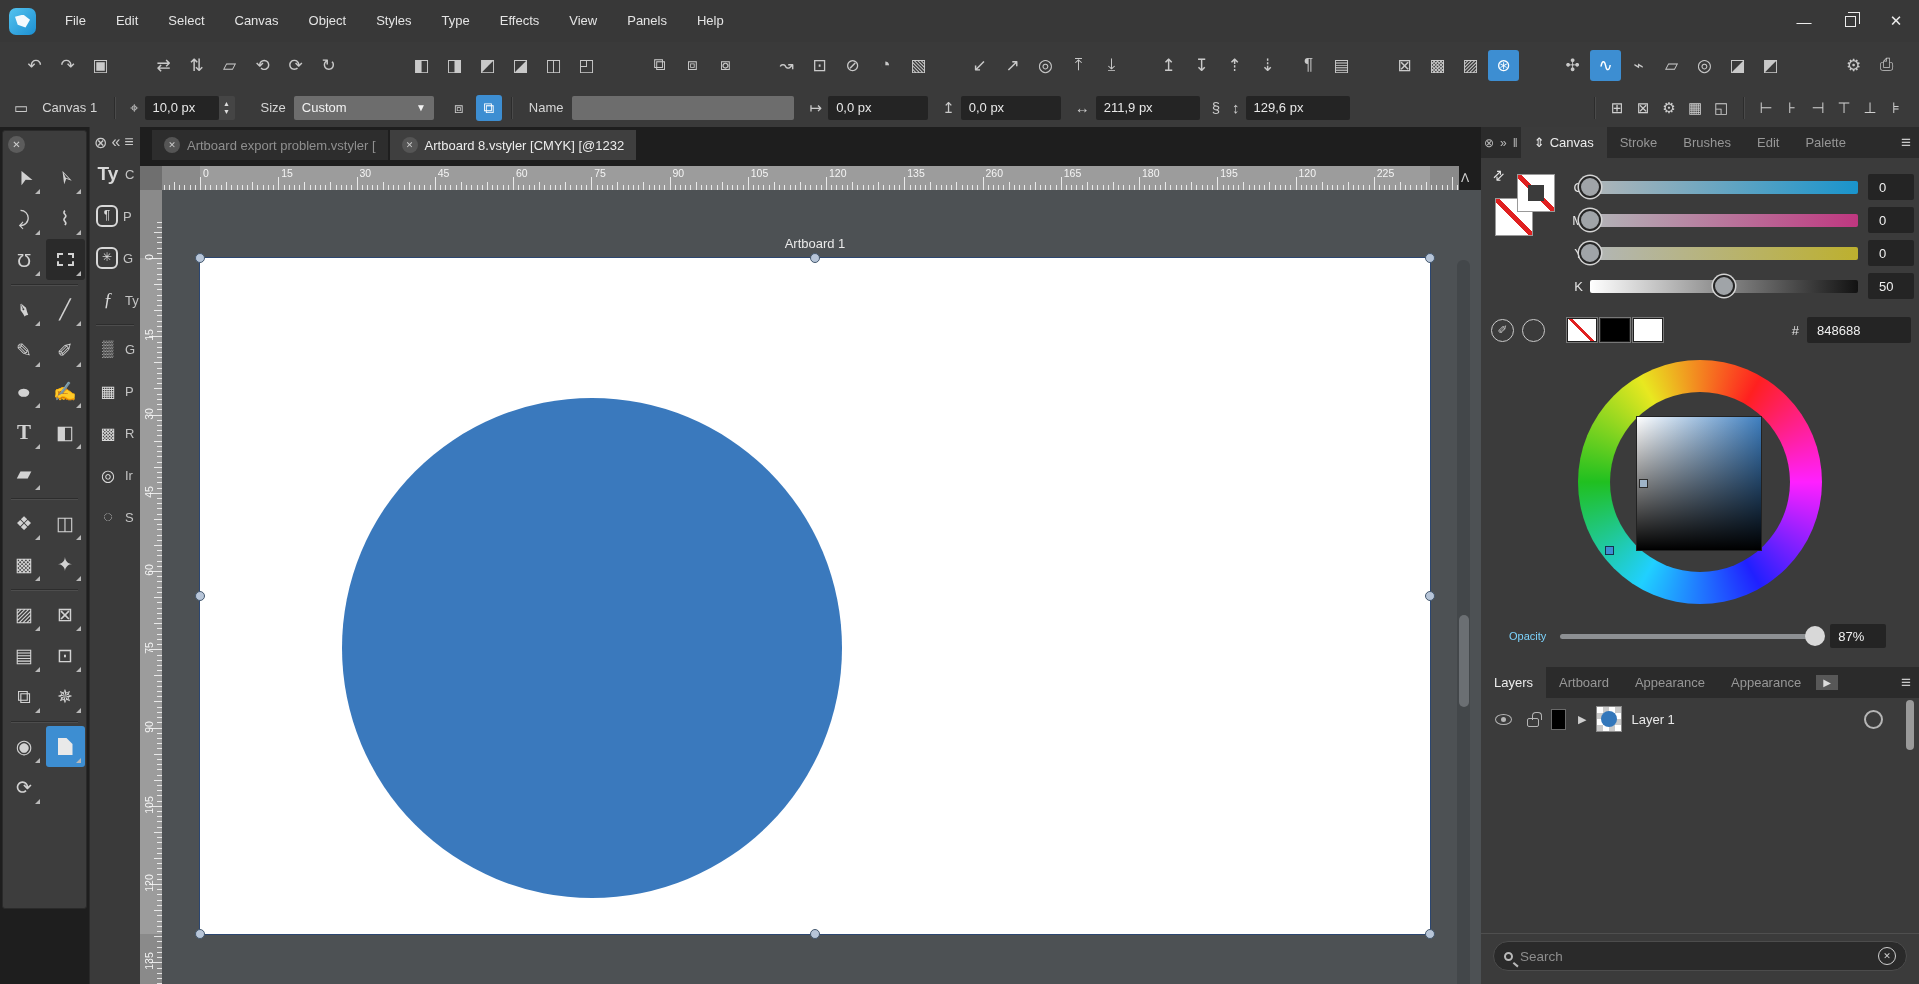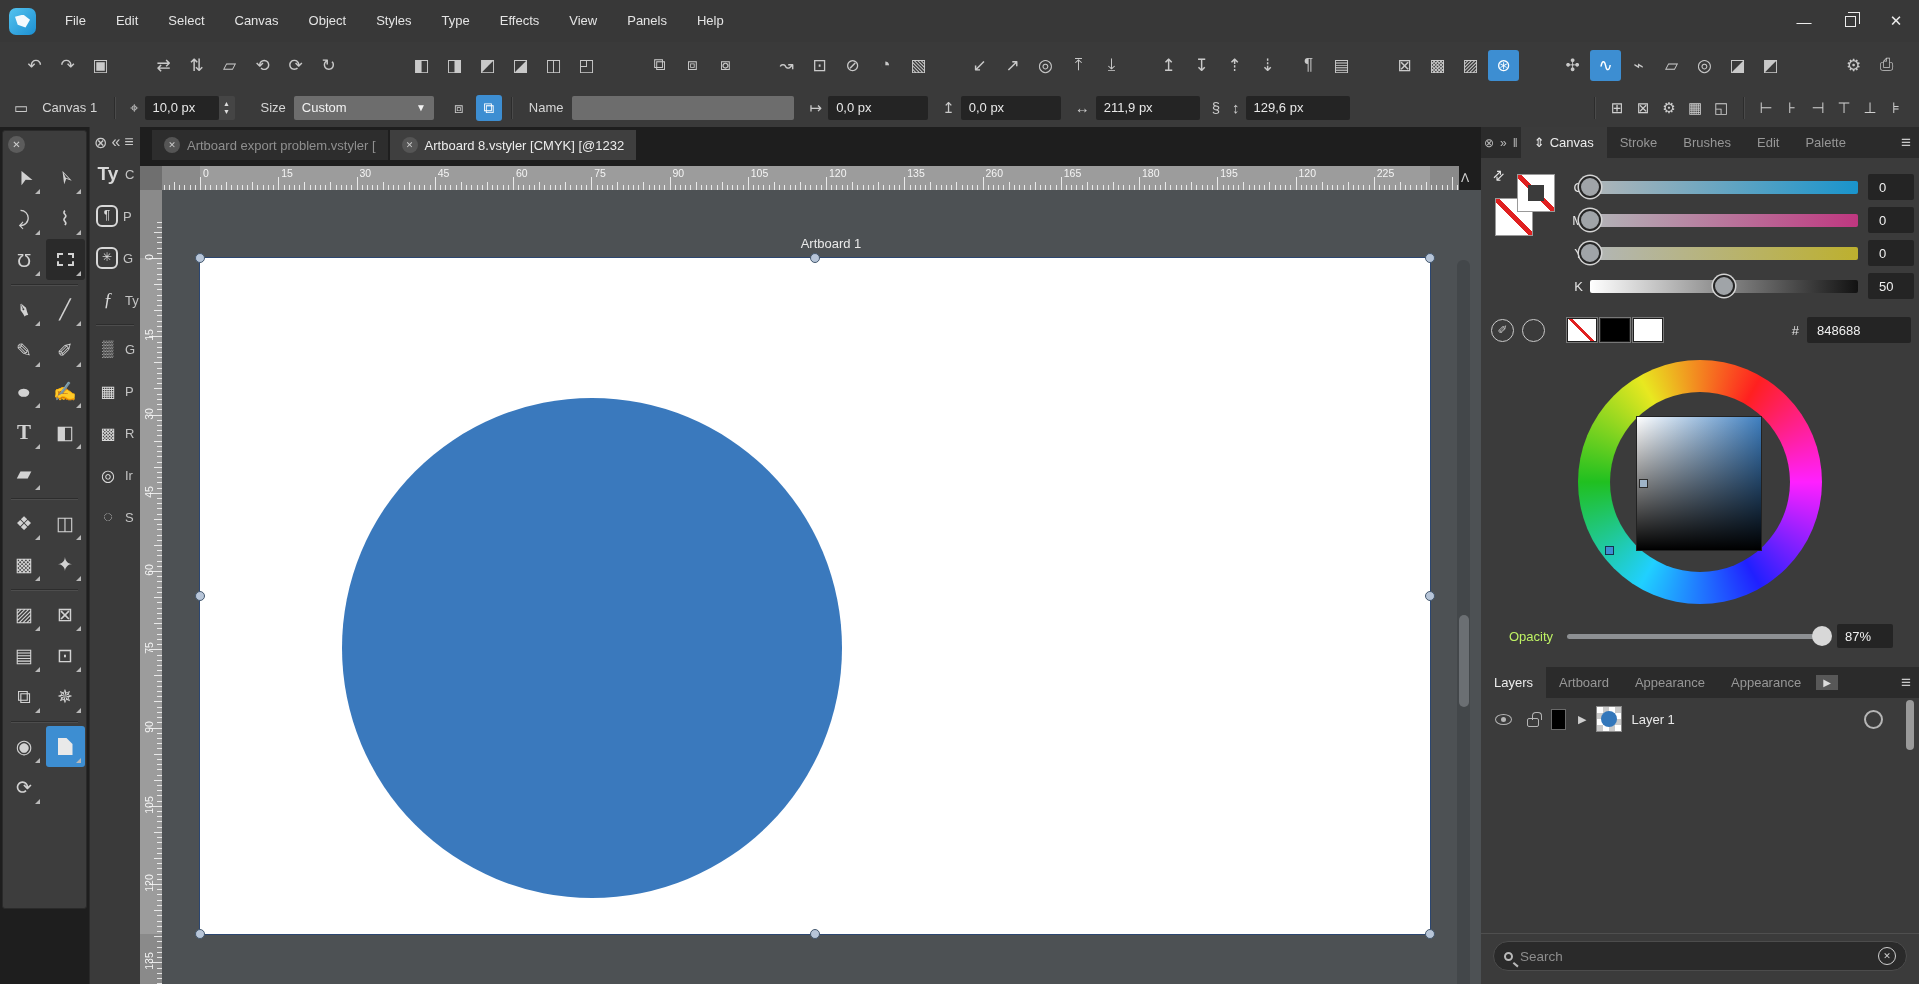--- a/index.html
+++ b/index.html
@@ -943,21 +943,21 @@
       <div class="vlabel" style="top: 217.501px;">30</div>
       <div class="vlabel" style="top: 295.752px;">45</div>
       <div class="vlabel" style="top: 374.002px;">60</div>
       <div class="vlabel" style="top: 452.252px;">75</div>
       <div class="vlabel" style="top: 530.503px;">90</div>
       <div class="vlabel" style="top: 608.754px;">105</div>
       <div class="vlabel" style="top: 687.004px;">120</div>
       <div class="vlabel" style="top: 765.255px;">135</div>
     </div>
   <div id="viewport">
-    <div id="ab-label" style="left: 653px; top: 46px; margin-left: 16px;">Artboard 1</div>
+    <div id="ab-label" style="left: 653px; top: 46px;">Artboard 1</div>
     <div id="artboard" style="left: 38px; top: 68px; width: 1230px; height: 676px;"></div>
     <div id="shape-circle" style="left: 180px; top: 208px; width: 500px; height: 500px; background: rgb(58, 121, 189);"></div>
     <div id="handles">
         <div class="handle" style="left: 33px; top: 63px;"></div>
         <div class="handle" style="left: 648px; top: 63px;"></div>
         <div class="handle" style="left: 1263px; top: 63px;"></div>
         <div class="handle" style="left: 33px; top: 401px;"></div>
         <div class="handle" style="left: 1263px; top: 401px;"></div>
         <div class="handle" style="left: 33px; top: 739px;"></div>
         <div class="handle" style="left: 648px; top: 739px;"></div>
@@ -1047,21 +1047,21 @@
 
   <div id="wheel">
     <div id="wheel-hole"></div>
     <div id="sbsquare">
       <div id="sb-marker" style="left:2px;top:62px"></div>
     </div>
     <div id="ring-marker" style="left:27px;top:186px"></div>
   </div>
 
   <div id="opacityrow">
-    <span style="margin-left:28px;font-size:13px;color:#bef264">Opacity</span>
+    <span style="margin-left:28px;font-size:11px;color:#7dd3fc">Opacity</span>
     <span id="op-track">
         <span id="op-handle"></span>
       </span>
     <span id="op-value">87%</span>
   </div>
 
   <div class="phbar" style="top:540px" id="layershead">
       <div class="ptab active">
         <span>Layers</span>
       </div>

